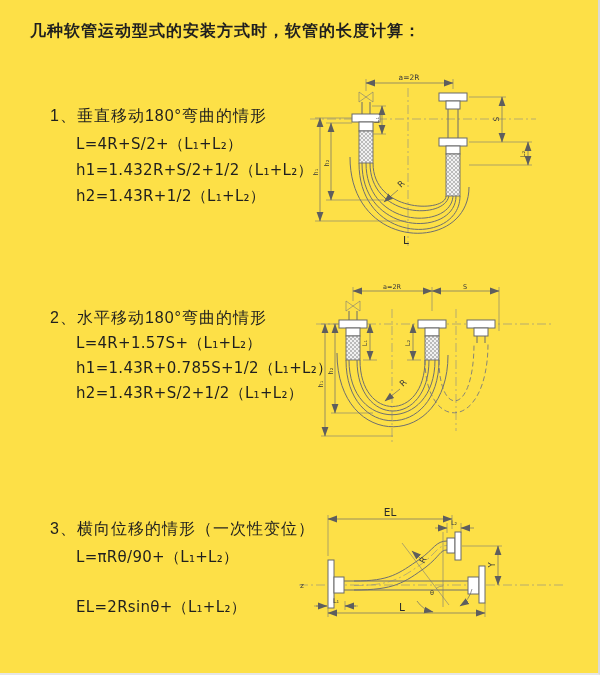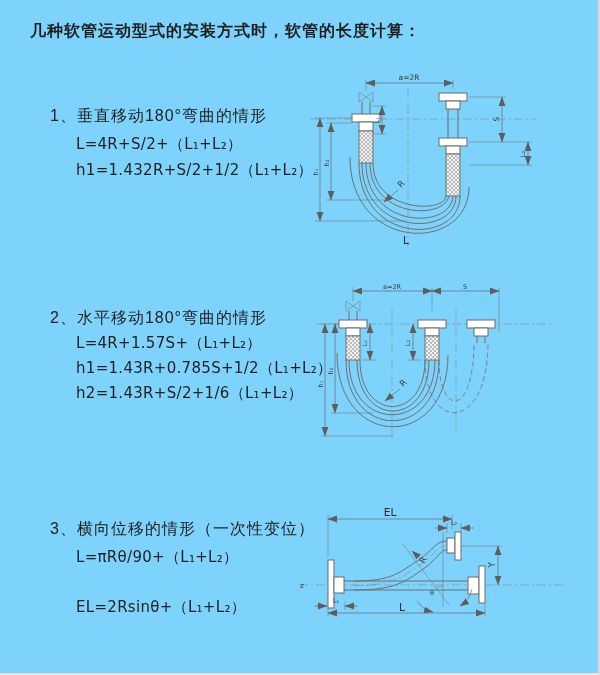--- a/index.html
+++ b/index.html
@@ -1,17 +1,17 @@
 <!DOCTYPE html>
 <html><head>
 <meta charset="utf-8">
 <style>
   html,body { margin:0; padding:0; background:#888; }
   .page {
-    position:relative; width:600px; height:675px; background:#7dd3fc;
+    position:relative; width:600px; height:675px; background:#fde047;
     box-sizing:border-box; border-right:2px solid #d9d9d9; border-bottom:2px solid #e6e6e6;
     font-family:"Liberation Sans","DejaVu Sans",sans-serif; overflow:hidden;
   }
   .title {
     position:absolute; left:30px; top:21px; font-size:16px; font-weight:bold;
     color:#1f1f1f; letter-spacing:1px; white-space:nowrap;
   }
   .heading {
     position:absolute; left:50px; font-size:16px; font-weight:normal;
     color:#1f1f1f; letter-spacing:1px; white-space:nowrap;
@@ -55,25 +55,26 @@
         <path d="M0,4 L4,0 M0,0 L4,4" stroke="#8d8d8d" stroke-width="0.55"></path>
       </pattern>
     </defs>
   </svg>
 
   <div class="title">几种软管运动型式的安装方式时，软管的长度计算：</div>
 
   <div class="heading h1">1、垂直移动180°弯曲的情形</div>
   <div class="formula f11">L=4R+S/2+（L₁+L₂）</div>
   <div class="formula f12">h1=1.432R+S/2+1/2（L₁+L₂）</div>
+  <div class="formula f13">h2=1.43R+1/2（L₁+L₂）</div>
 
   <div class="heading h2">2、水平移动180°弯曲的情形</div>
   <div class="formula f21">L=4R+1.57S+（L₁+L₂）</div>
   <div class="formula f22">h1=1.43R+0.785S+1/2（L₁+L₂）</div>
-  <div class="formula f23">h2=1.43R+S/2+1/6（L₁+L₂）</div>
+  <div class="formula f23">h2=1.43R+S/2+1/2（L₁+L₂）</div>
 
   <div class="heading h3">3、横向位移的情形（一次性变位）</div>
   <div class="formula f31">L=πRθ/90+（L₁+L₂）</div>
   <div class="formula f33">EL=2Rsinθ+（L₁+L₂）</div>
 
   <svg id="dg1" class="diagram" width="235" height="188" viewBox="0 0 235 188">
     <g class="cl">
       <line x1="102" y1="18" x2="102" y2="176"></line>
       <line x1="4" y1="49" x2="230" y2="49"></line>
     </g>

